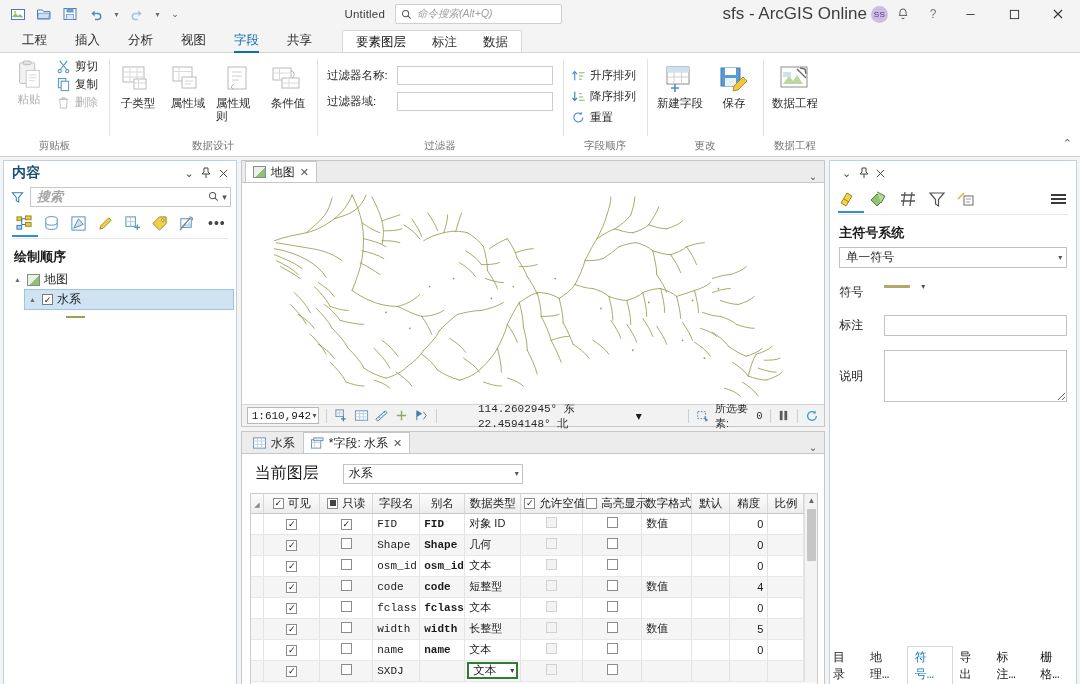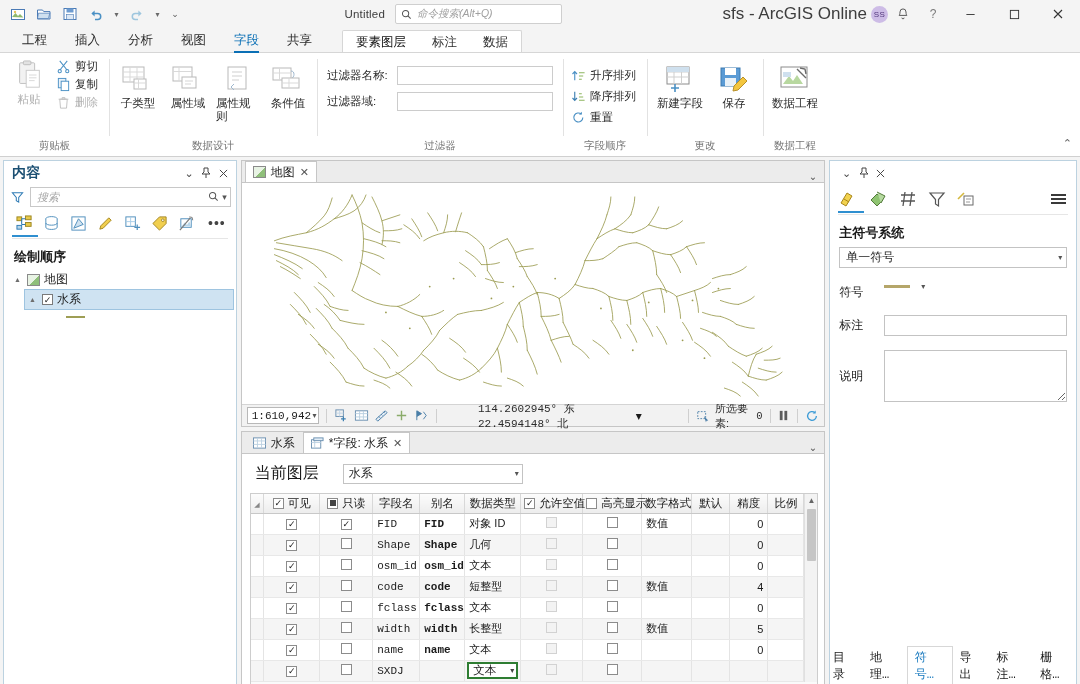--- a/index.html
+++ b/index.html
@@ -67,21 +67,21 @@
   .pane { background:#fff; border:1px solid #bcd2e0; display:flex; flex-direction:column; }
   .pane-head { display:flex; align-items:center; height:24px; padding:0 4px 0 8px; background:#fff; }
   .pane-title { font-size:14px; color:#1b4f72; font-weight:bold; flex:1; letter-spacing:.3px; }
   .pane-head .pic { width:17px; height:18px; display:flex; align-items:center; justify-content:center; color:#4a4a4a; cursor:pointer; font-size:11px; }
 
   
   .contents { width:245px; margin:3px 0 3px 3px; }
   .search-row { display:flex; align-items:center; gap:4px; padding:2px 5px 3px 5px; }
   .funnel { width:17px; height:17px; display:flex; align-items:center; justify-content:center; cursor:pointer; }
   .searchinput { flex:1; display:flex; align-items:center; height:20px; border:1px solid #c8c8c8; background:#fff; padding:0 3px 0 6px; }
-  .searchinput .ph { flex:1; font-size:11px; color:#a5a5a5; font-style:italic; }
+  .searchinput .ph { flex:1; font-size:13px; color:#a5a5a5; font-style:italic;font-weight:bold; }
   .searchinput .mg { color:#555; font-size:11px; padding:0 3px; }
   .searchinput .cv { color:#555; font-size:9px; }
   .tool-row { display:flex; align-items:center; gap:3px; padding:2px 6px 0 8px; position:relative; }
   .tool-ic { width:24px; height:22px; display:flex; align-items:center; justify-content:center; cursor:pointer; border-radius:2px; }
   .tool-underline { position:absolute; left:8px; width:26px; bottom:-3px; height:2px; background:#2f8fd0; }
   .tool-sep { flex:1; }
   .ellipsis { font-size:14px; color:#444; letter-spacing:1px; cursor:pointer; padding:0 4px; }
   .tool-divider { height:1px; background:#e6e6e6; margin:4px 8px 0 8px; }
   .draw-order { font-size:13px; font-weight:bold; color:#1a1a1a; padding:9px 0 4px 10px; }
   .tree { padding:0 0 0 6px; flex:1; overflow:hidden; }

